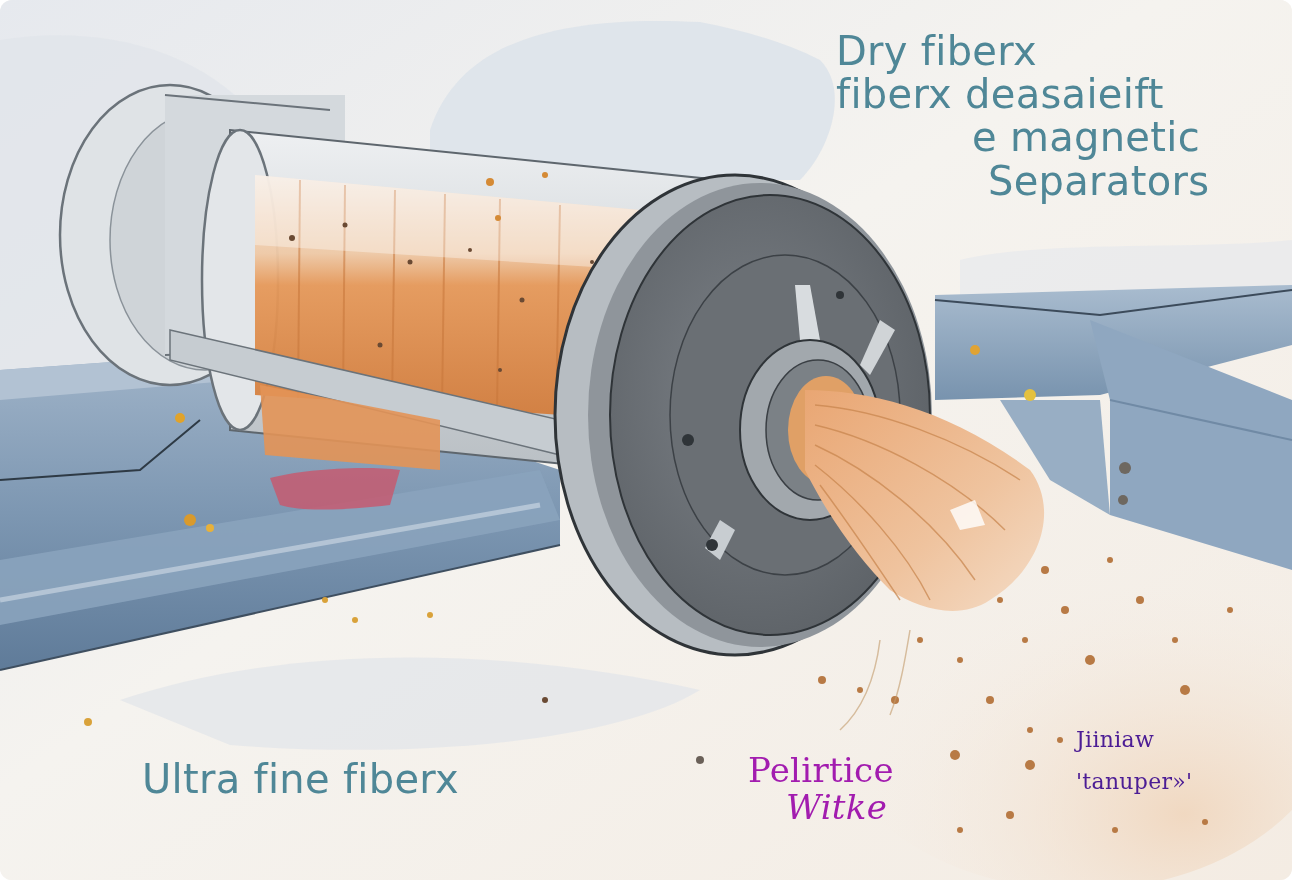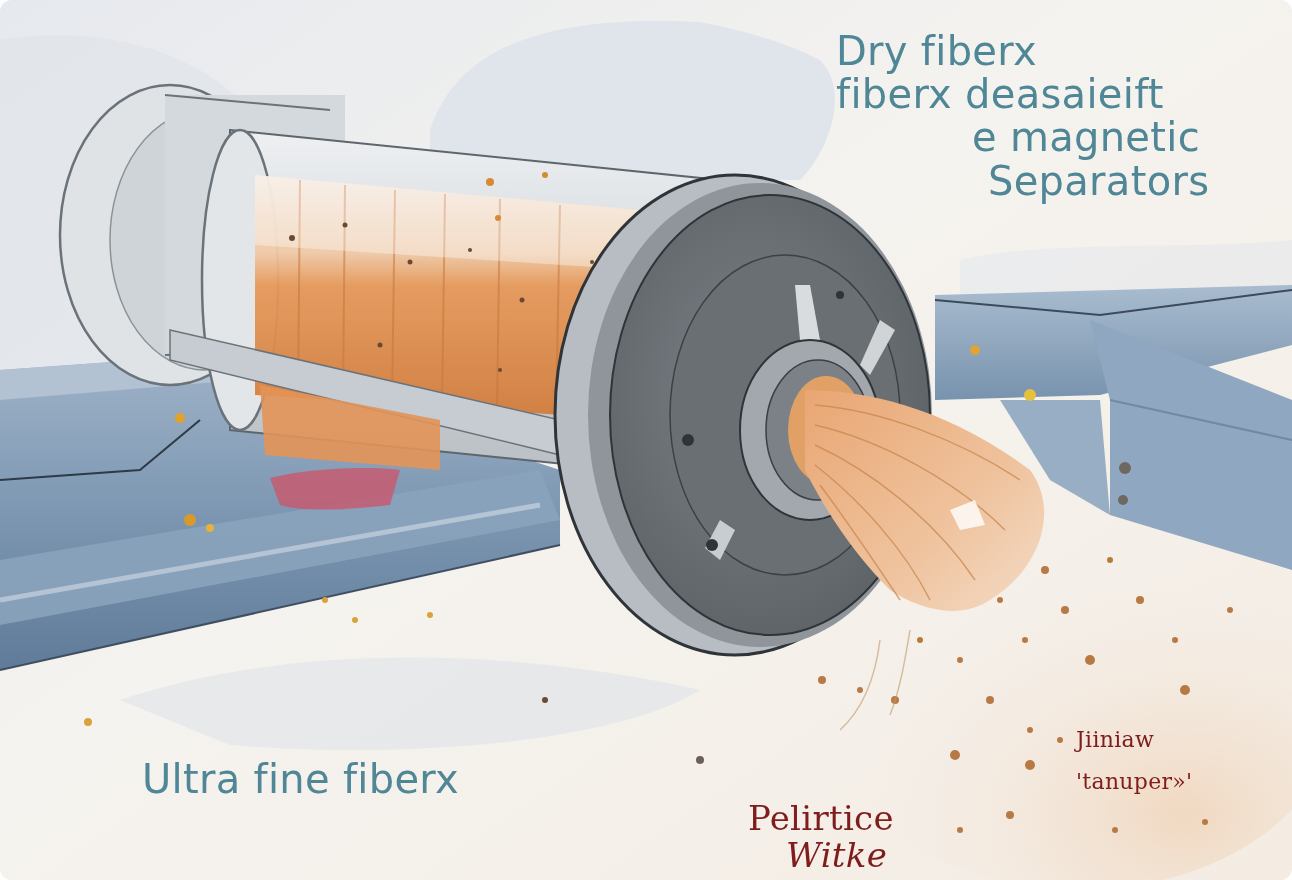--- a/index.html
+++ b/index.html
@@ -13,24 +13,24 @@
     .label {
       position: absolute; color: #4f8797; letter-spacing: 0.3px;
       line-height: 1.08; white-space: nowrap;
     }
     .title-label { left: 836px; top: 30px; font-size: 40px; text-align: left; }
     .title-label .l { display: block; }
     .title-label .l3 { padding-left: 136px; }
     .title-label .l4 { padding-left: 152px; }
     .bottom-left-label { left: 142px; top: 758px; font-size: 40px; }
     .bottom-left-label .l { display: block; }
-    .mid-label { left: 748px; top: 752px; font-size: 34px; font-family: "DejaVu Serif", serif; color: #7f1d1d; margin-top: 48px; }
+    .mid-label { left: 748px; top: 752px; font-size: 34px; font-family: "DejaVu Serif", serif; color: #a21caf; }
     .mid-label .l { display: block; }
     .mid-label .l2 { padding-left: 38px; font-style: italic; }
-    .right-label { left: 1076px; top: 728px; font-size: 22px; font-family: "DejaVu Serif", serif; color: #7f1d1d; }
+    .right-label { left: 1076px; top: 728px; font-size: 22px; font-family: "DejaVu Serif", serif; color: #4c1d95; }
     .right-label .l { display: block; margin-bottom: 18px; }
     .right-label .l2 { padding-left: 0; }
   </style>
 </head>
 <body>
 
 <div class="canvas">
   <svg width="1292" height="880" viewBox="0 0 1292 880">
     <defs>
       <linearGradient id="bgGrad" x1="0" y1="0" x2="1" y2="1">

